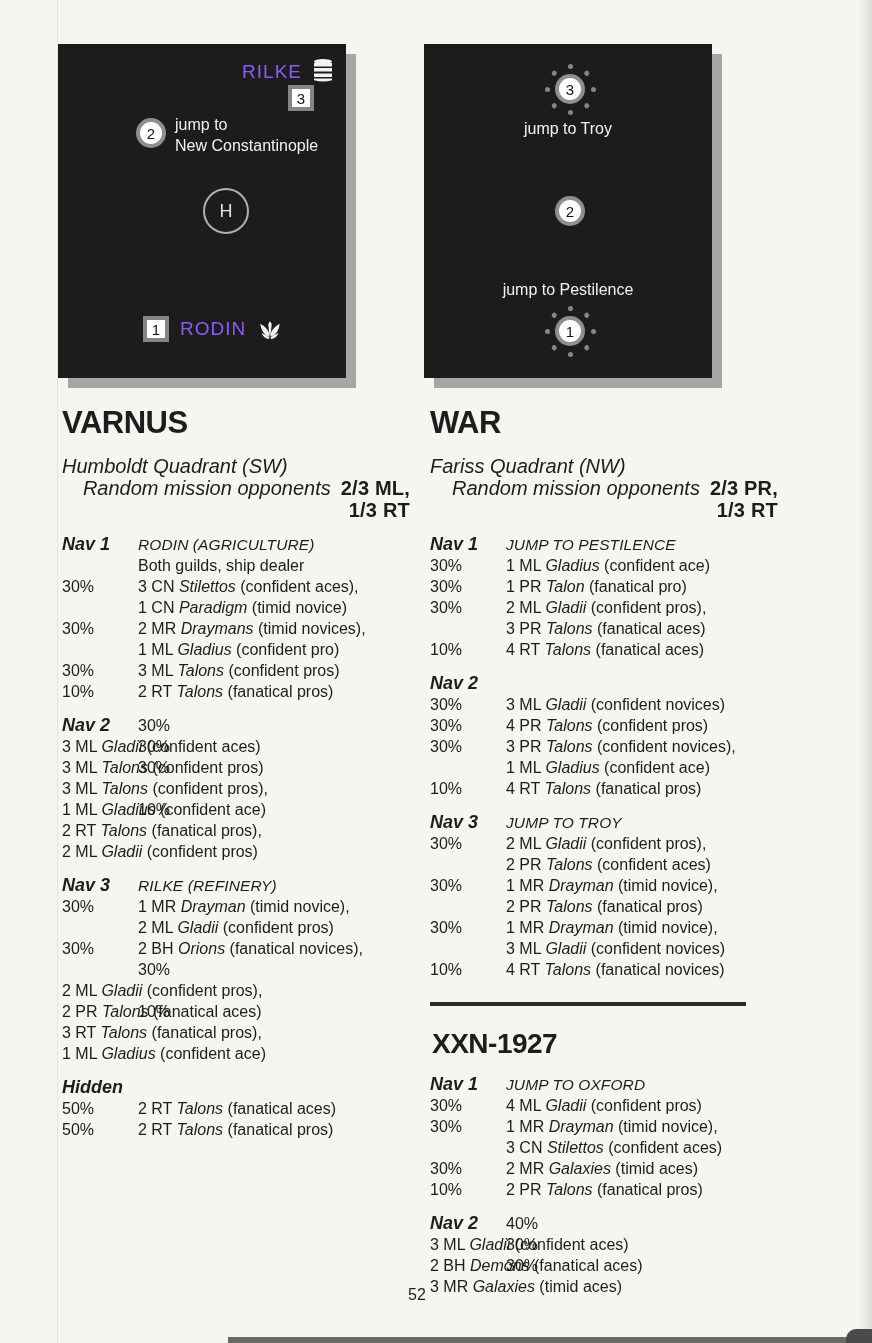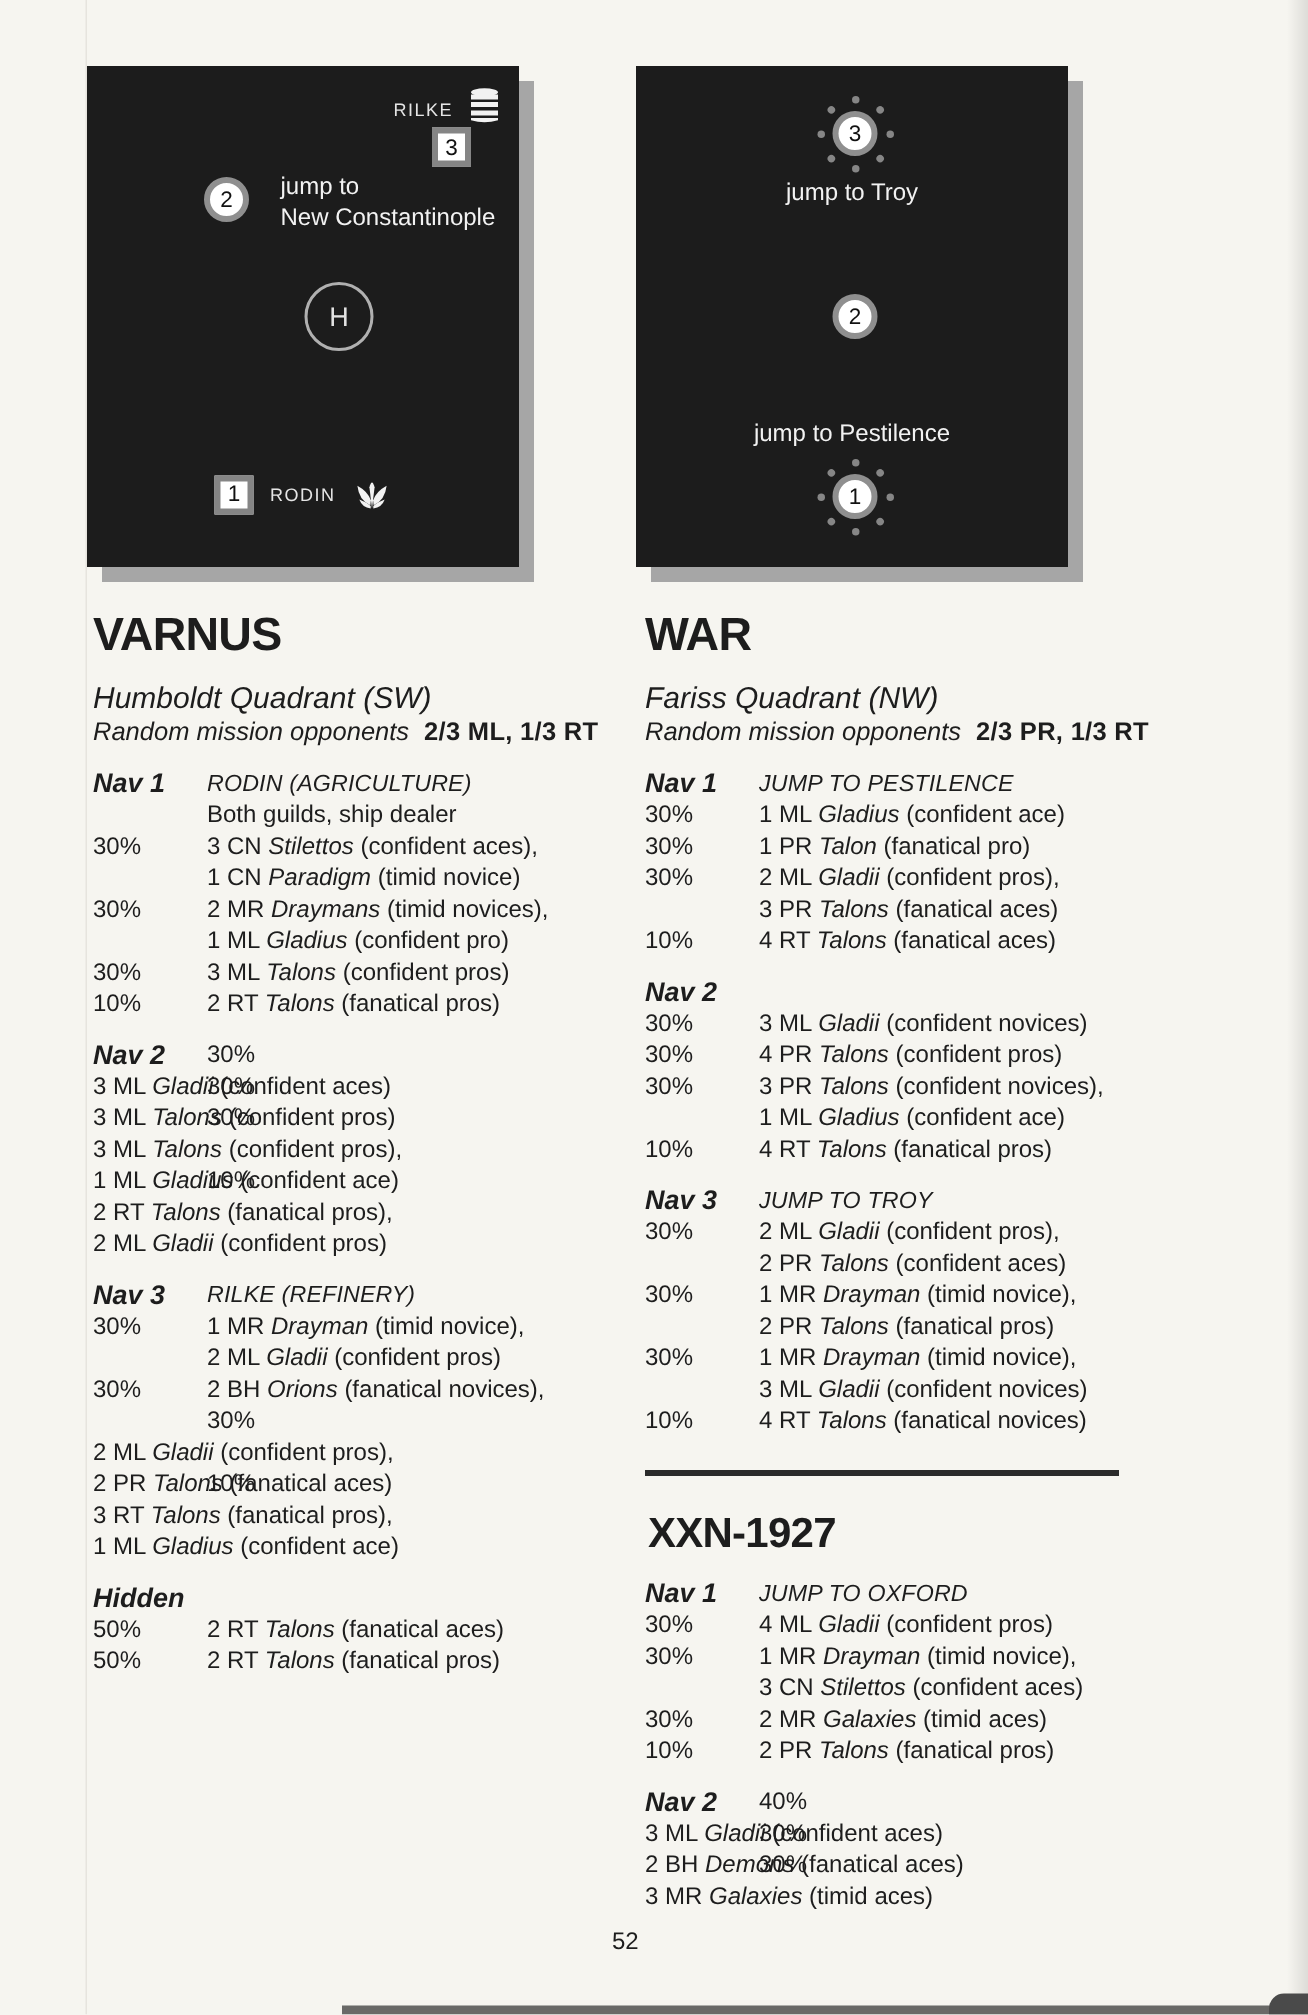--- a/index.html
+++ b/index.html
@@ -16,21 +16,21 @@
   .scan-bottom-band{position:absolute;left:228px;right:0;bottom:0;height:6px;background:#3a3a3a;opacity:.75;}
   .scan-corner{position:absolute;right:0;bottom:0;width:26px;height:14px;background:#4a4a4a;border-top-left-radius:10px;}
   
   .map{
     position:absolute;width:288px;height:334px;background:#1c1c1c;
     box-shadow:10px 10px 0 0 #a6a6a6;
     color:#f2f2f2;font-size:16px;
   }
   .map-varnus{left:58px;top:44px;}
   .map-war{left:424px;top:44px;}
-  .map-label{color:#e5e5e5;letter-spacing:1px;font-size:12px;}
+  .map-label{color:#8b5cf6;letter-spacing:1px;font-size:19px;}
   .circle-marker{
     box-sizing:border-box;width:30px;height:30px;border-radius:50%;
     background:#fff;border:4px solid #8f8f8f;color:#111;
     display:flex;align-items:center;justify-content:center;
     font-size:15px;line-height:1;
   }
   .square-marker{
     box-sizing:border-box;width:26px;height:26px;
     background:#fff;border:4px solid #858585;color:#111;
     display:flex;align-items:center;justify-content:center;
@@ -38,35 +38,35 @@
   }
   .h-circle{
     box-sizing:border-box;position:absolute;width:46px;height:46px;border-radius:50%;
     border:2px solid #b0b0b0;color:#e3e3e3;background:transparent;
     display:flex;align-items:center;justify-content:center;font-size:18px;
   }
   .dot-wrap{position:absolute;width:30px;height:30px;}
   .dot-wrap .circle-marker{position:absolute;left:0;top:0;}
   .dot{position:absolute;left:50%;top:50%;width:5px;height:5px;margin:-2.5px;
     border-radius:50%;background:#868686;transform:rotate(var(--a)) translate(23px);}
-  .map-jump-text{position:absolute;line-height:21px;margin-left:12px;}
+  .map-jump-text{position:absolute;line-height:21px;}
   .map-center-text{position:absolute;left:0;right:0;text-align:center;}
   .rilke-row{position:absolute;top:13px;right:10px;display:flex;align-items:center;gap:8px;}
   .rodin-row{position:absolute;left:85px;top:270px;display:flex;align-items:center;gap:11px;}
   .map-icon{display:block;}
   
   .col{position:absolute;width:348px;}
   .col-left{left:62px;top:406px;}
   .col-right{left:430px;top:406px;}
   .system{margin:0;}
   .system + .system{margin-top:0;}
   .system-name{font-size:31px;font-weight:bold;letter-spacing:-.5px;line-height:34px;margin:0 0 15px 0;}
   .system.small-head .system-name{font-size:28px;line-height:28px;margin:0 0 16px 2px;}
   .system-sub{font-style:italic;font-size:20px;line-height:22px;}
-  .system-random{font-size:17px;line-height:22px;}
+  .system-random{font-size:20px;line-height:22px;text-align:right;}
   .system-random .lbl{font-style:italic;}
   .system-random .val{font-weight:bold;font-style:normal;margin-left:10px;letter-spacing:.2px;}
   .nav-section{margin-top:13px;}
   .nav-grid{display:grid;grid-template-columns:76px 1fr;column-gap:0;}
   .nav-label{font-weight:bold;font-style:italic;font-size:18px;line-height:21px;}
   .nav-title{font-style:italic;font-size:15.5px;line-height:21px;letter-spacing:.1px;}
   .nav-extra{font-size:16px;line-height:21px;}
   .pct-cell{font-size:16px;line-height:21px;}
   .line-cell{font-size:16px;line-height:21px;white-space:nowrap;}
   .divider{height:4px;background:#2b2b2b;width:316px;margin:22px 0 24px 0;}

